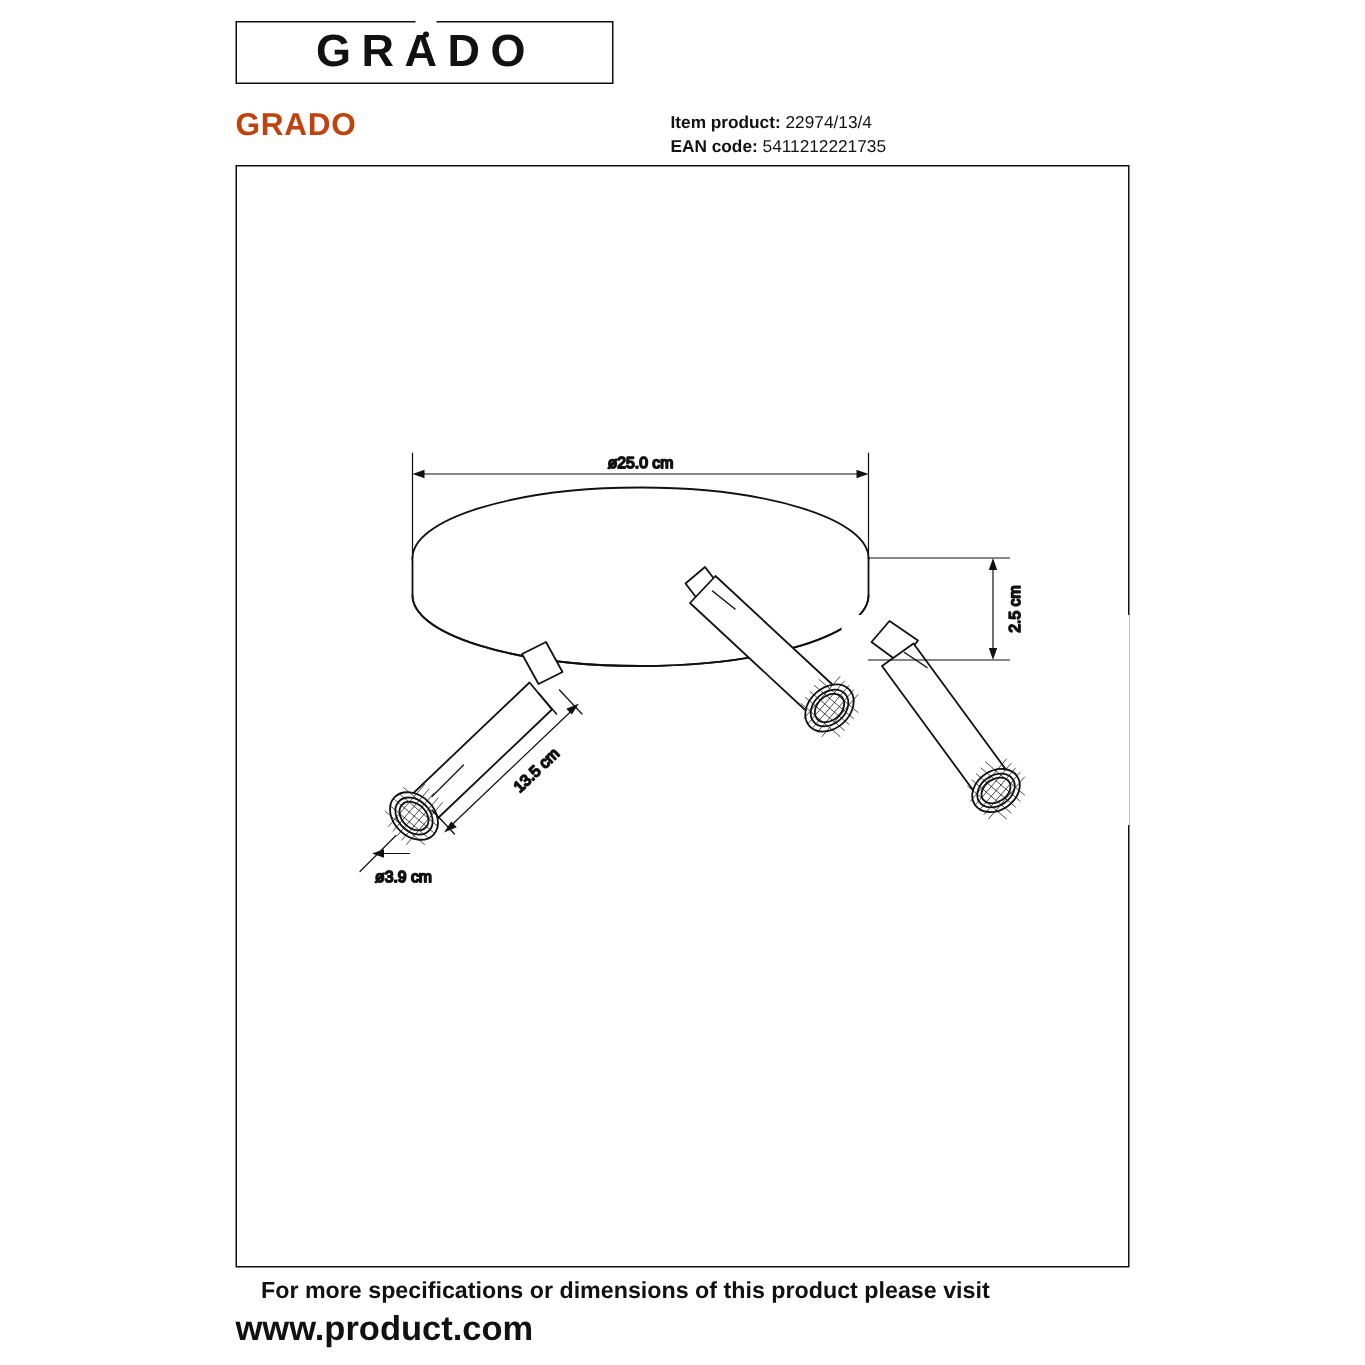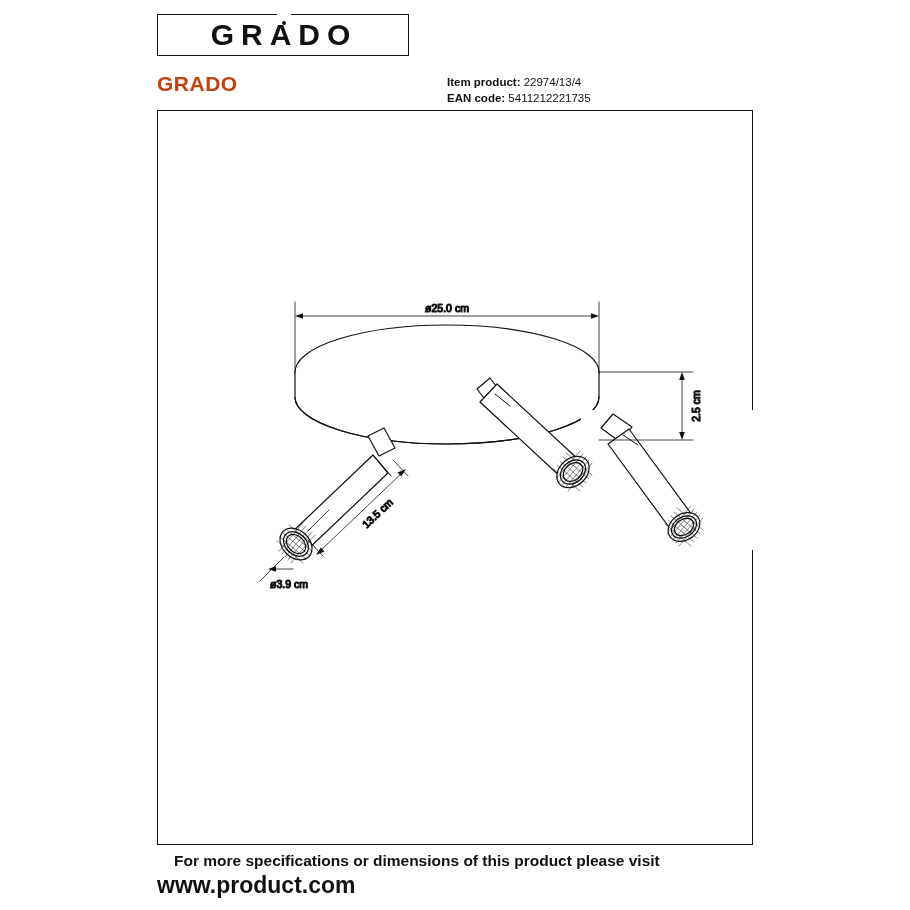--- a/index.html
+++ b/index.html
@@ -107,21 +107,20 @@
     color: #111;
   }
 
   
   .drawing {
     position: absolute;
     left: 157px;
     top: 110px;
     width: 596px;
     height: 735px;
-    padding-left: 20px;
   }
   .drawing svg { display: block; }
 
   .dimtext {
     font-family: "Liberation Sans", sans-serif;
     font-size: 10.5px;
     fill: #111;
   }
 </style>
 </head>

